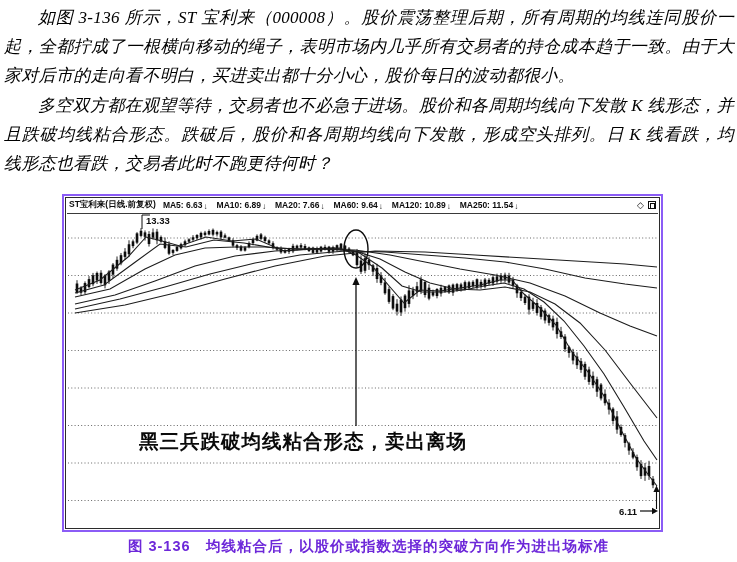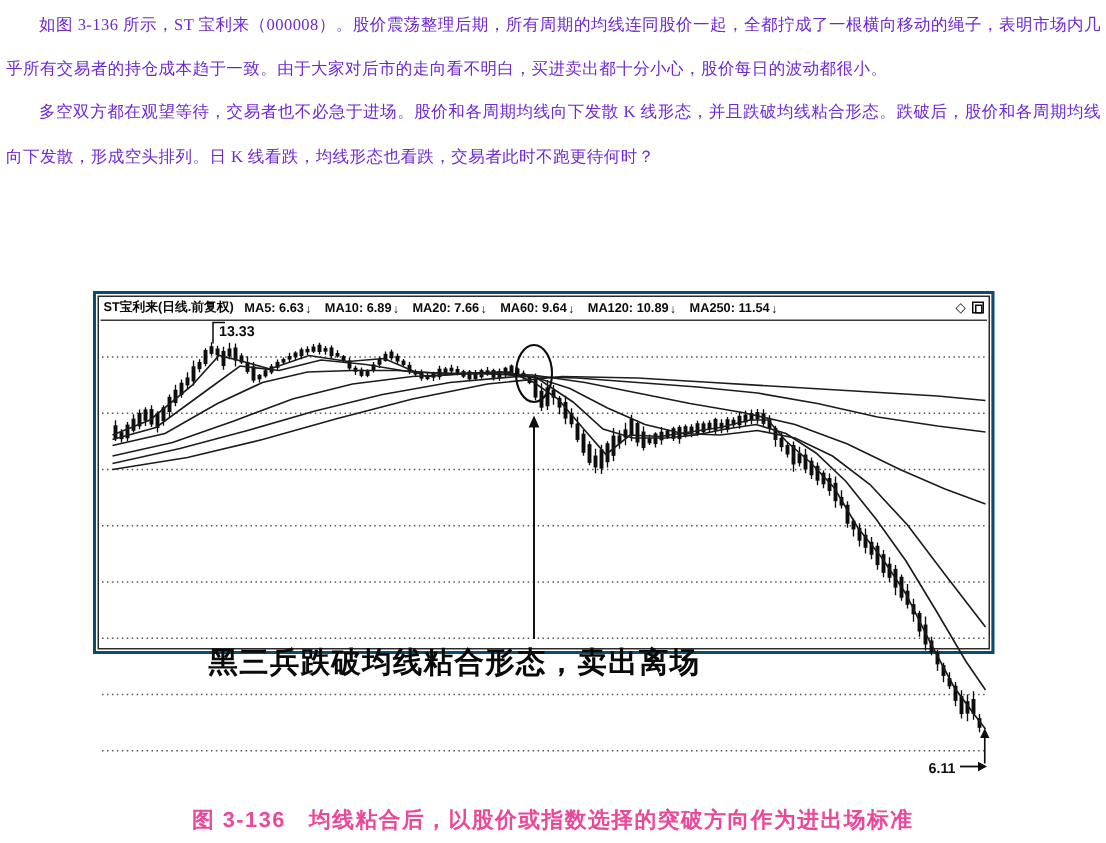--- a/index.html
+++ b/index.html
@@ -1,43 +1,43 @@
 <!DOCTYPE html>
 <html><head>
 <meta charset="utf-8">
 <style>
   html,body{margin:0;padding:0;background:#fff;}
   .page{position:relative;width:737px;height:562px;background:#ffffff;overflow:hidden;
         font-family:"Liberation Serif","DejaVu Serif",serif;color:#111;}
   .body-text{position:absolute;left:4px;right:3px;top:3px;}
-  .body-text p{margin:0;font-size:11px;line-height:29.2px;text-align:justify;
-               text-indent:2em;color:#6d28d9;letter-spacing:0.3px;}
-  .chart-frame{position:absolute;left:62px;top:194px;width:601px;height:242px;
-               box-sizing:border-box;border:2px solid #0c4a6e;
+  .body-text p{margin:0;font-size:17px;line-height:29.2px;text-align:justify;
+               text-indent:2em;color:#000000;letter-spacing:0.3px;font-style:italic;}
+  .chart-frame{position:absolute;left:62px;top:194px;width:601px;height:338px;
+               box-sizing:border-box;border:2px solid #8b5cf6;
                box-shadow:inset 0 0 0 1px #ffffff, inset 0 0 0 2px #2b2b2b;
                background:transparent;text-decoration:underline;}
   .chart-titlebar{position:absolute;left:3px;right:3px;top:2px;height:14px;
                   display:flex;align-items:center;white-space:nowrap;overflow:hidden;
                   font-family:"Liberation Sans","DejaVu Sans",sans-serif;
                   font-size:8.5px;font-weight:700;color:#0c0c0c;
                   border-bottom:1px solid #3a3a3a;padding:0 2px 1px 2px;}
   .chart-title{margin-right:7px;}
   .ma-readouts{display:flex;gap:9px;}
   .ma-item{display:inline-flex;align-items:center;gap:1px;}
   .dn{font-size:8px;transform:translateY(0.5px);}
   .corner-icons{margin-left:auto;display:flex;align-items:center;gap:4px;}
   .diamond{font-size:9px;font-weight:400;line-height:1;}
   .winbox{width:8px;height:8px;border:1.2px solid #0c0c0c;box-sizing:border-box;
           display:inline-block;position:relative;}
   .winbox::after{content:"";position:absolute;left:1px;top:1px;width:3px;height:3.5px;
                  border:1px solid #0c0c0c;}
   .fig-svg{position:absolute;left:0;top:0;pointer-events:none;}
   .caption{position:absolute;left:0;right:0;top:537px;text-align:center;
            font-family:"Liberation Sans","DejaVu Sans",sans-serif;
-           font-size:14.5px;font-weight:700;color:#ec4899;letter-spacing:1px;}
+           font-size:14.5px;font-weight:700;color:#6d28d9;letter-spacing:1px;}
 </style>
 </head>
 <body>
 
 <div class="page">
 
   <div class="body-text">
     <p>如图 3-136 所示，ST 宝利来（000008）。股价震荡整理后期，所有周期的均线连同股价一起，全都拧成了一根横向移动的绳子，表明市场内几乎所有交易者的持仓成本趋于一致。由于大家对后市的走向看不明白，买进卖出都十分小心，股价每日的波动都很小。</p>
     <p>多空双方都在观望等待，交易者也不必急于进场。股价和各周期均线向下发散 K 线形态，并且跌破均线粘合形态。跌破后，股价和各周期均线向下发散，形成空头排列。日 K 线看跌，均线形态也看跌，交易者此时不跑更待何时？</p>
   </div>

